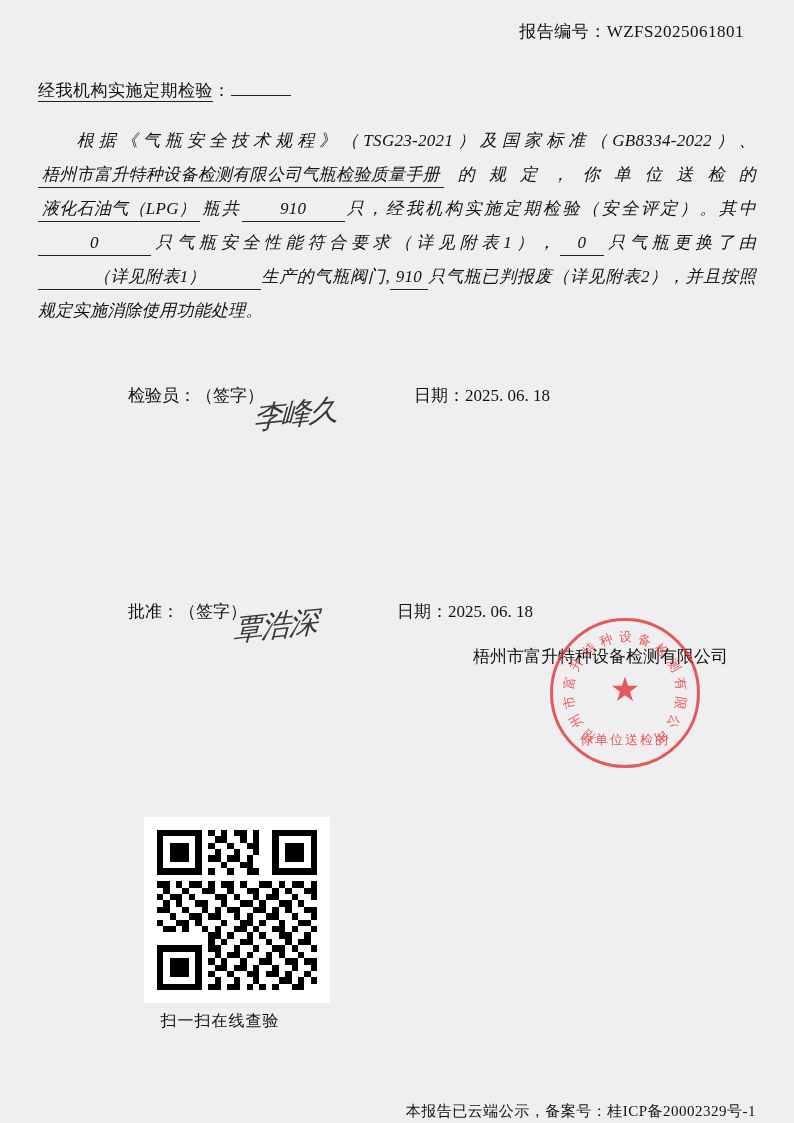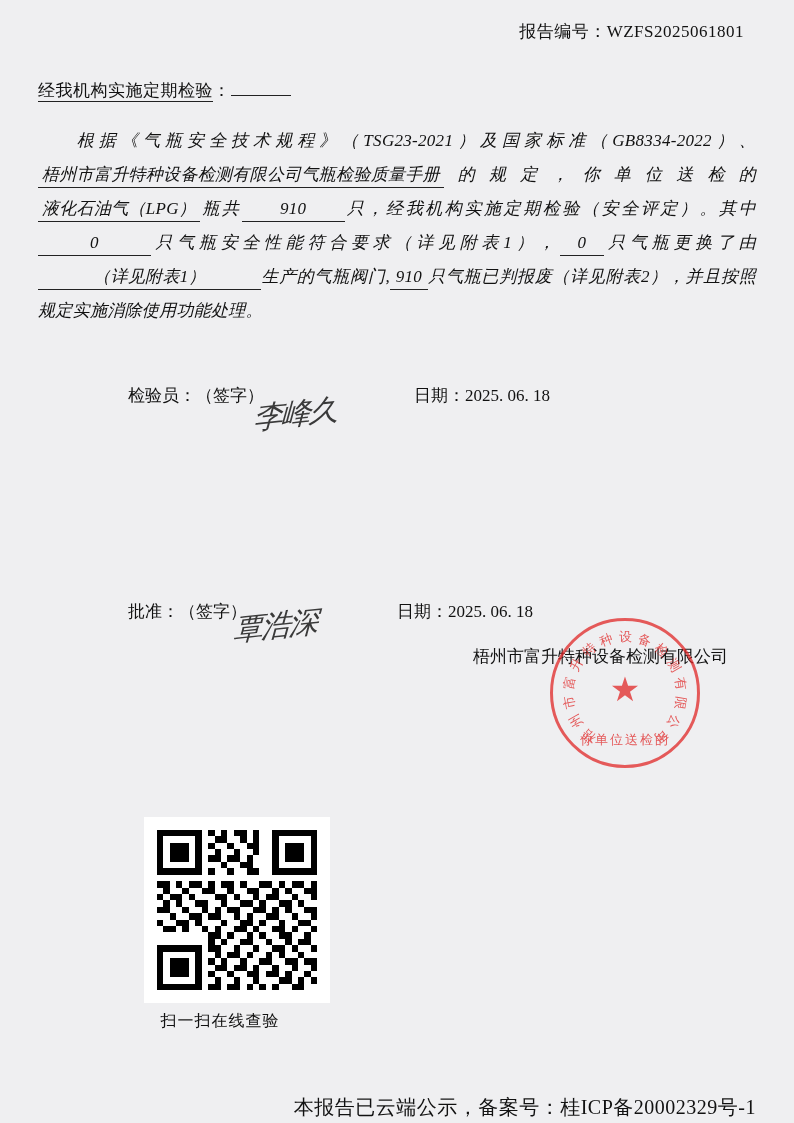--- a/index.html
+++ b/index.html
@@ -188,21 +188,21 @@
     margin-top: 8px;
     font-size: 16px;
     letter-spacing: 1px;
   }
   .footer {
     position: absolute;
     left: 0;
     right: 38px;
     bottom: 22px;
     text-align: right;
-    font-size: 20px;
+    font-size: 15px;
     letter-spacing: 0.5px;
   }
 </style>
 </head>
 <body>
 
 <div class="page">
 
 
   <div class="report-no">

